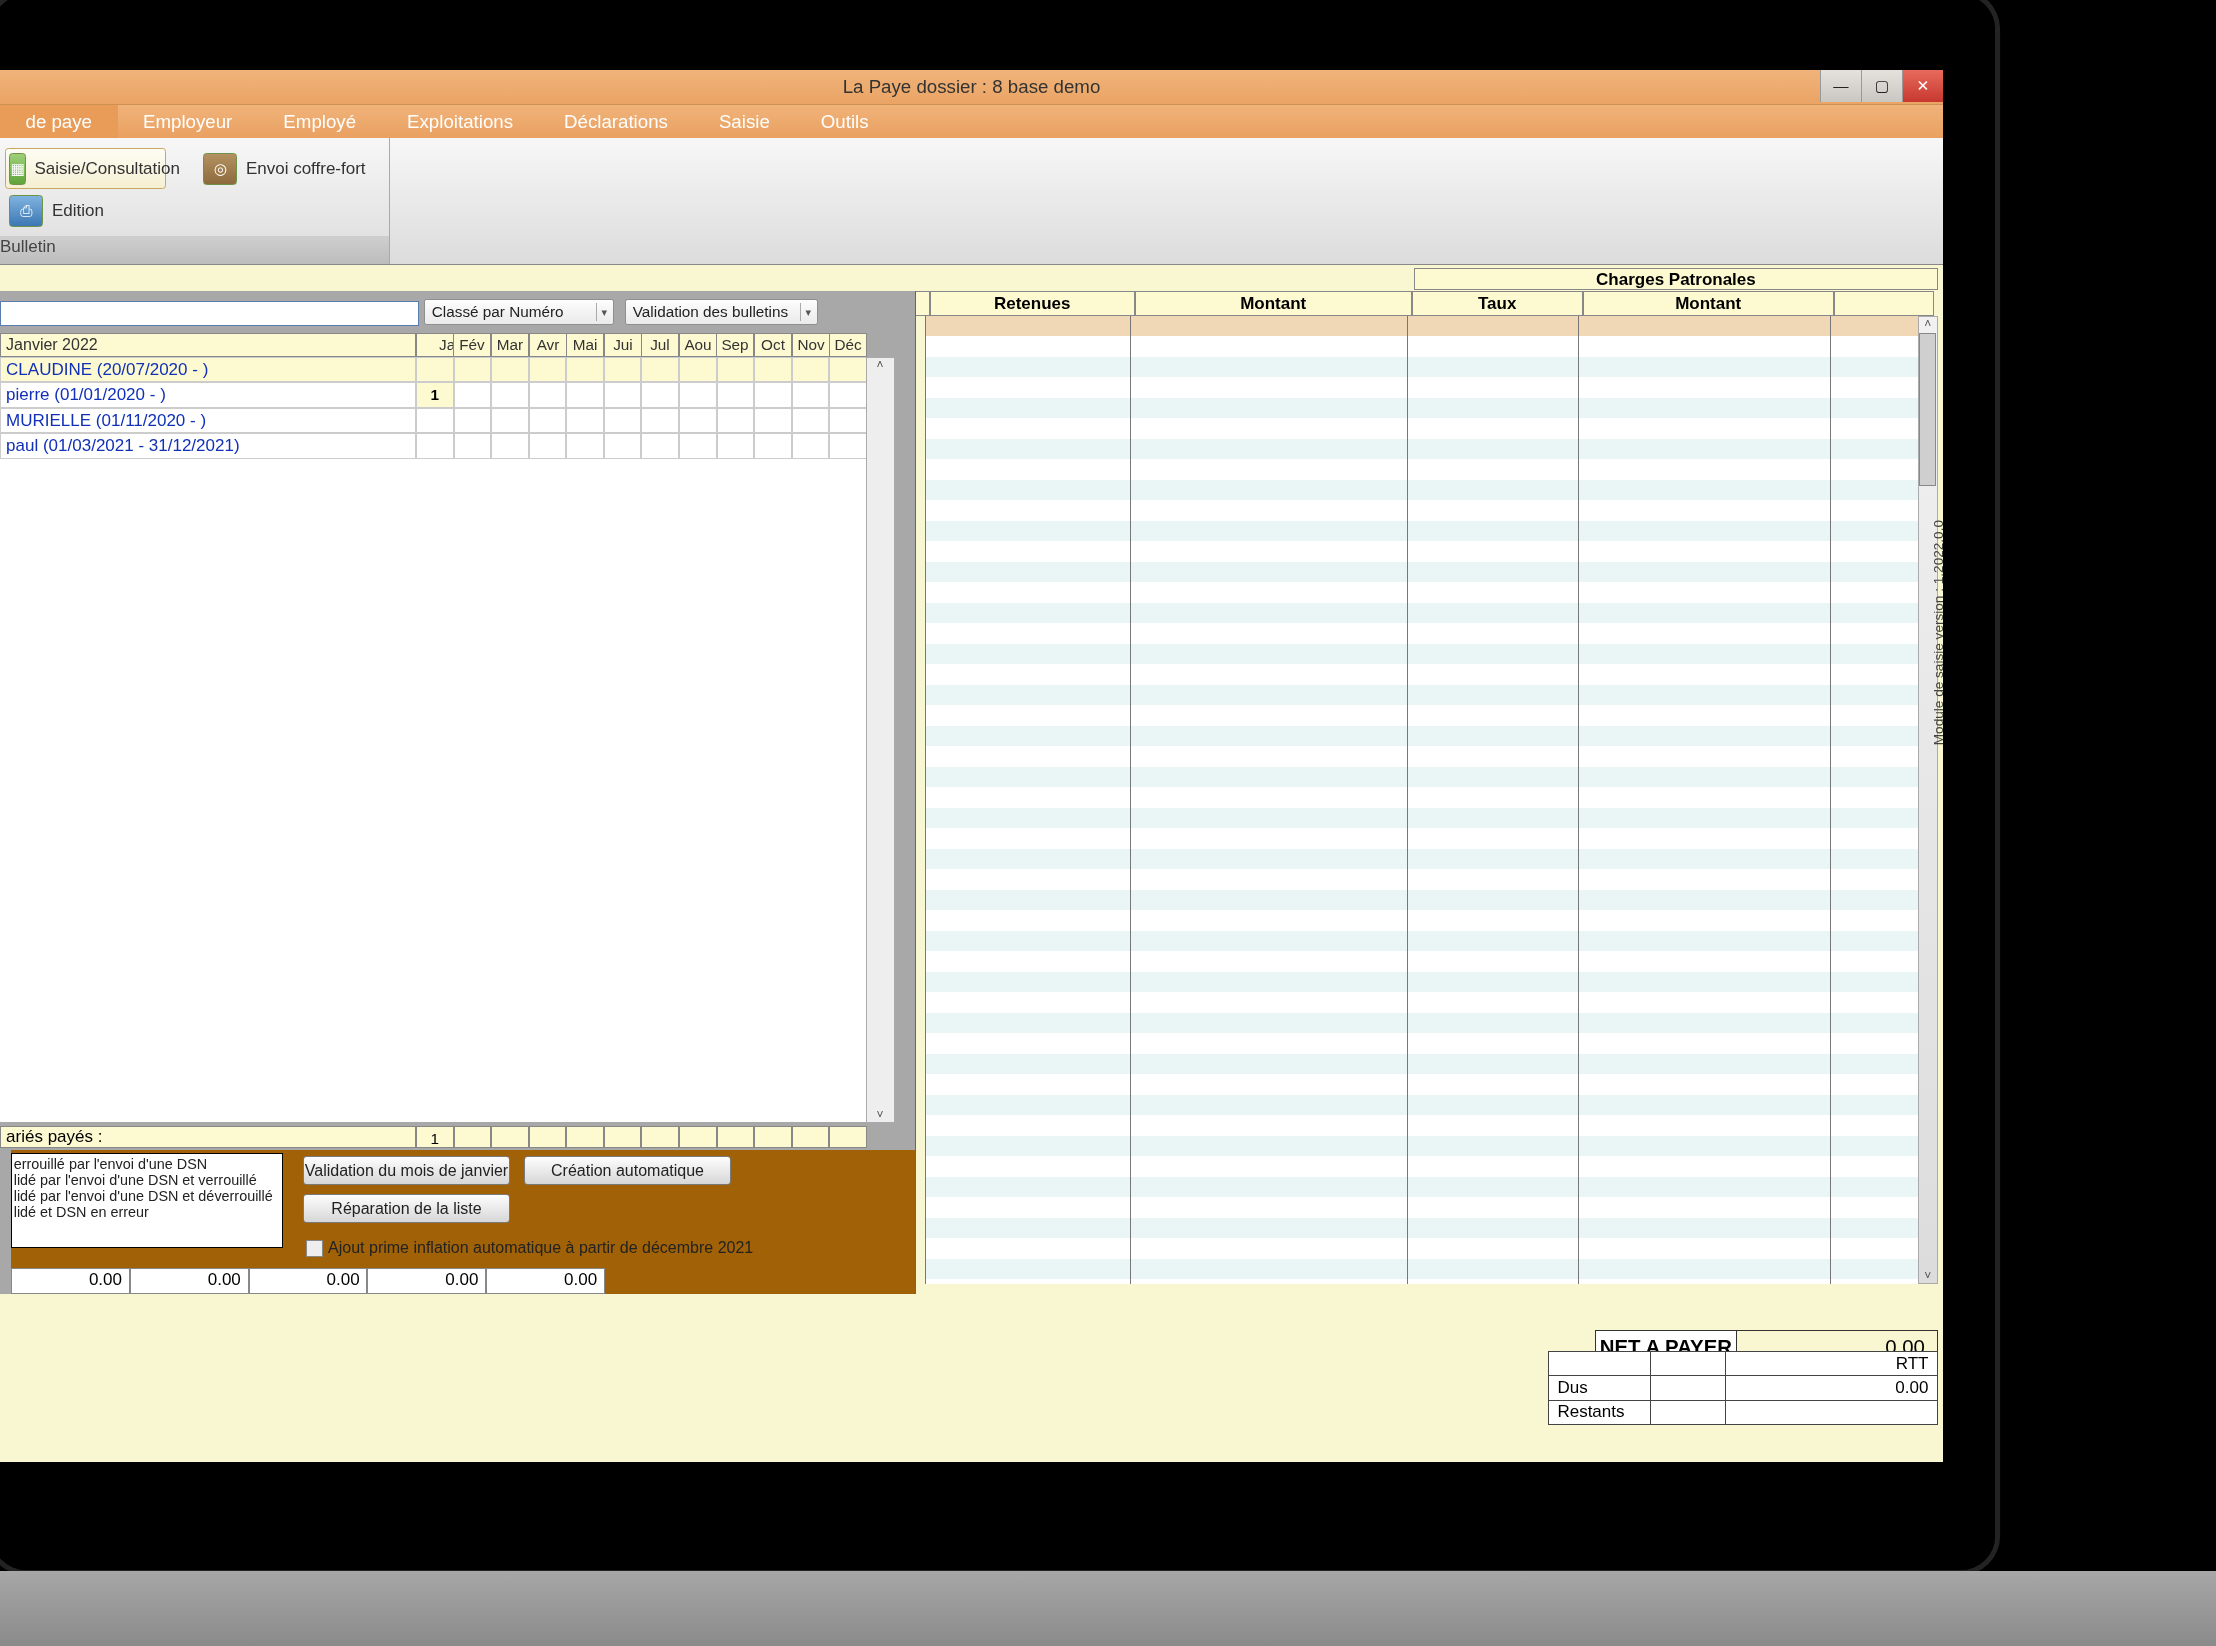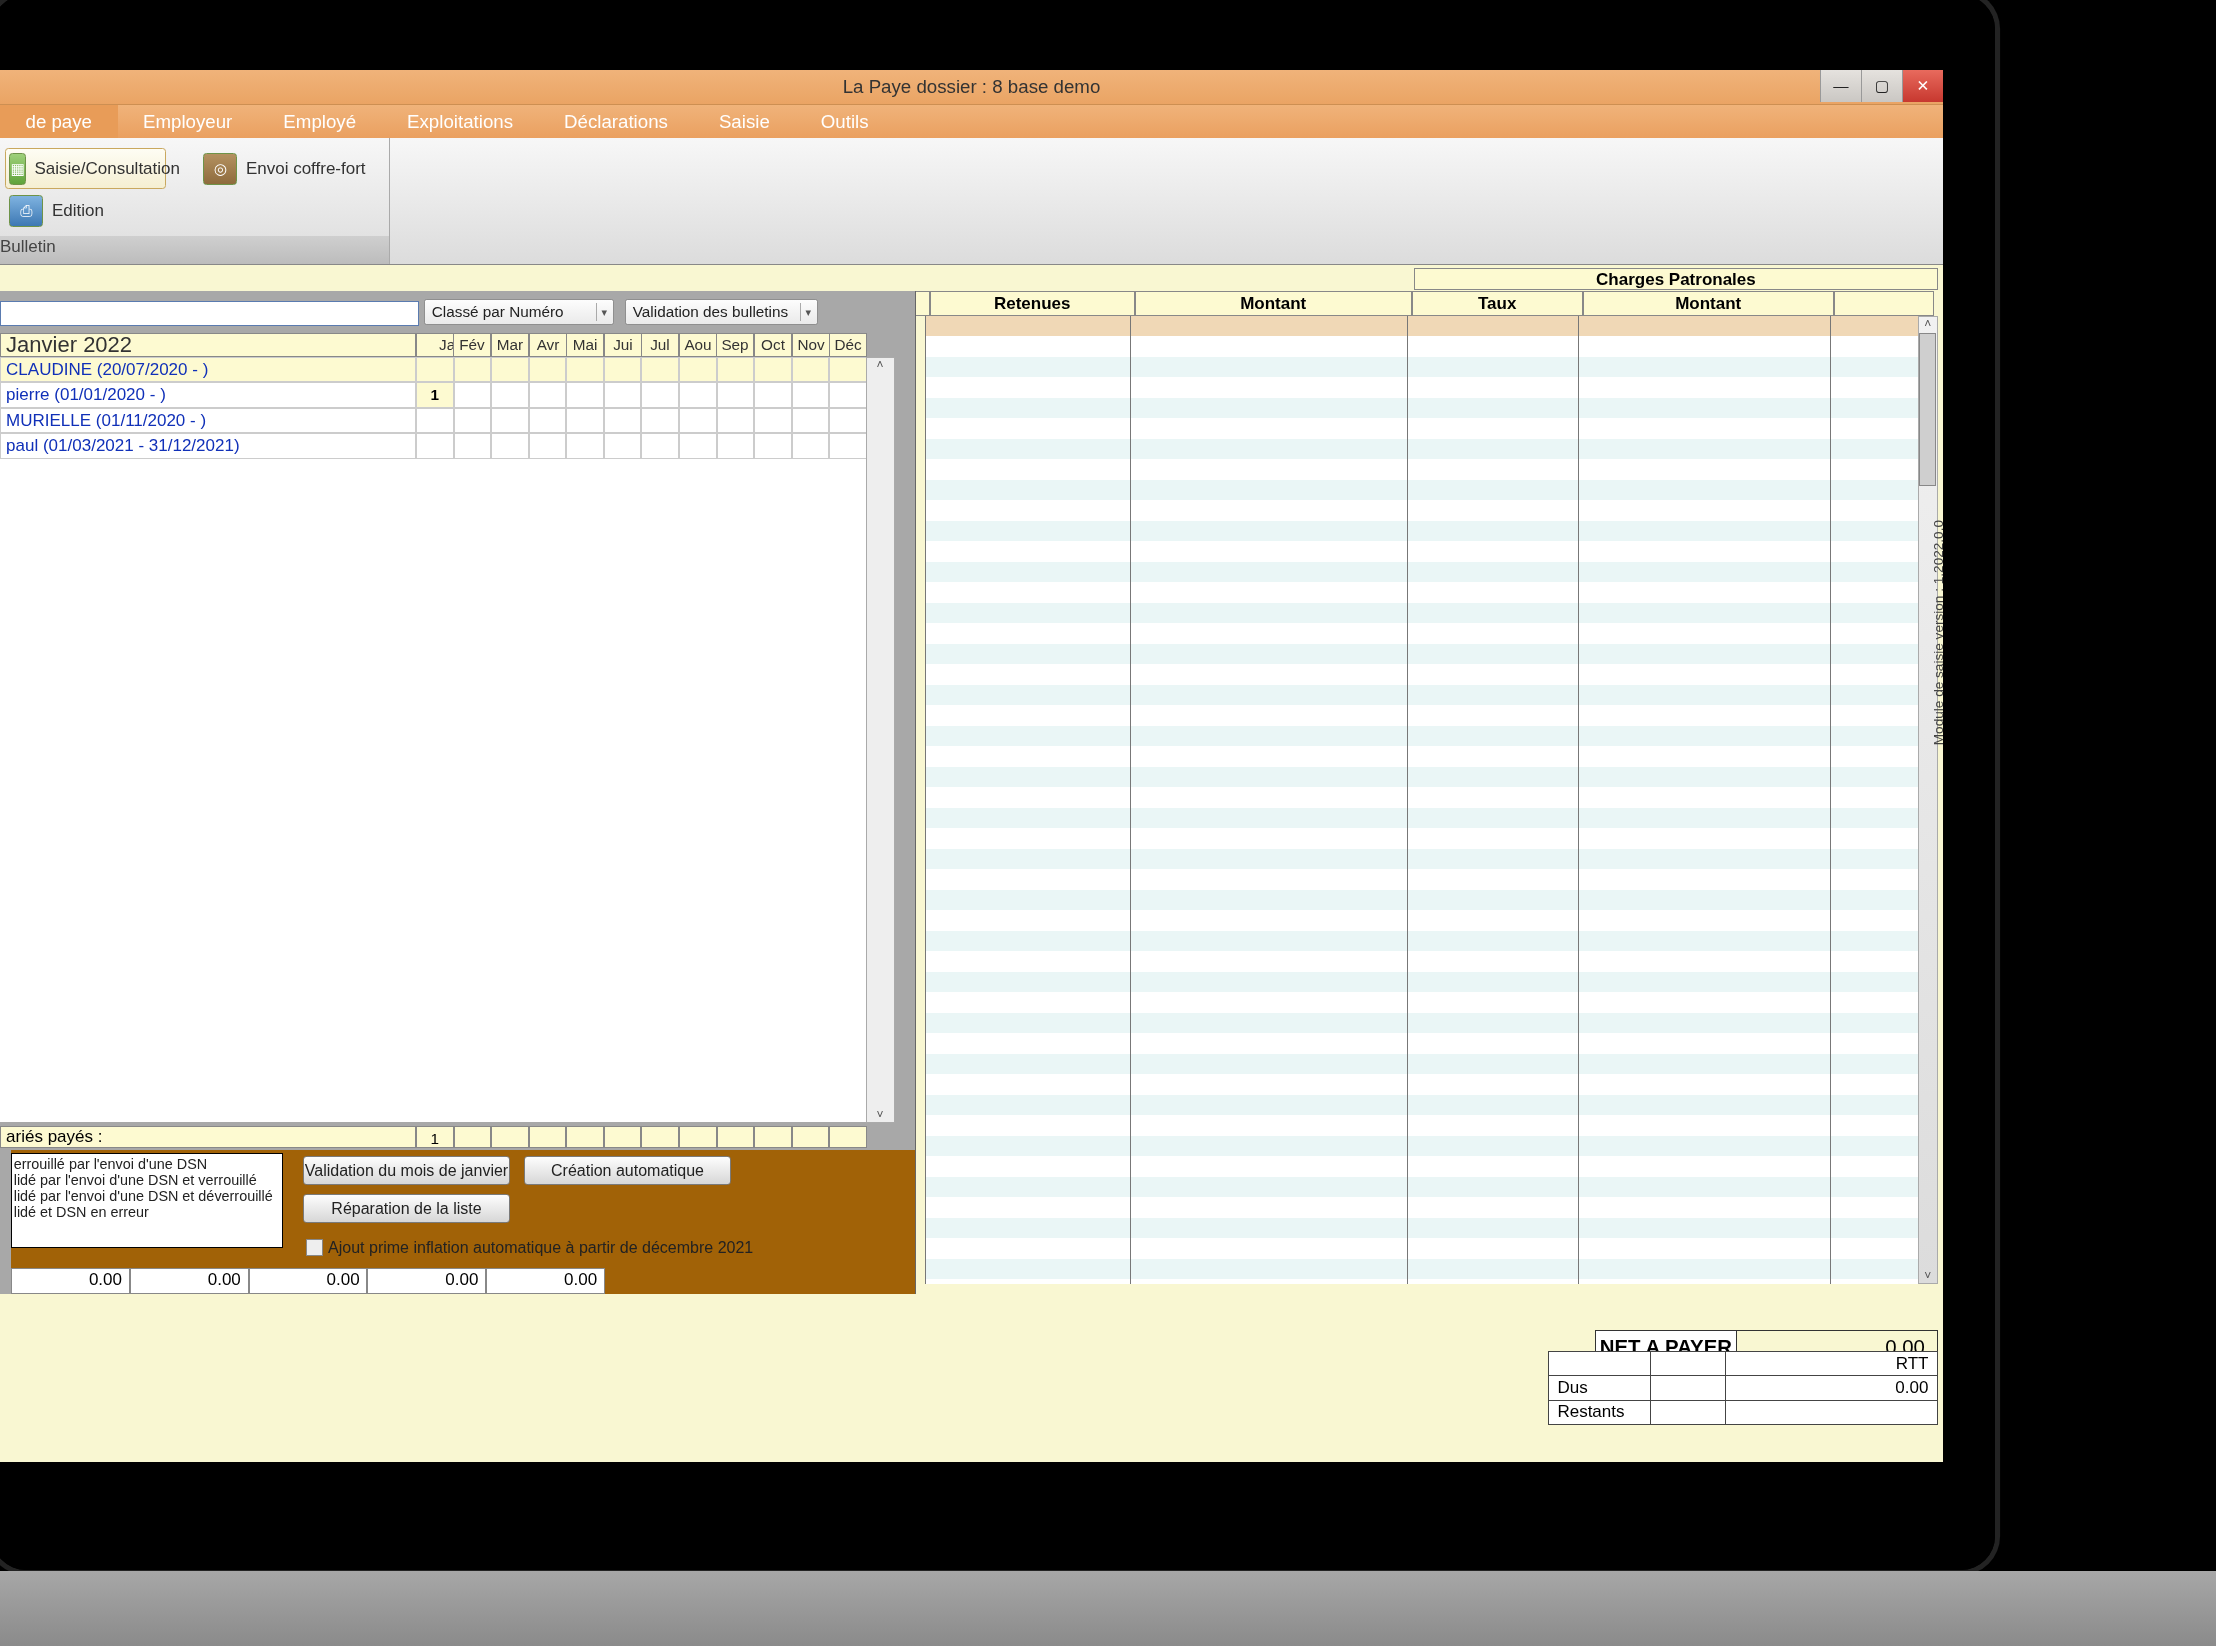--- a/index.html
+++ b/index.html
@@ -161,21 +161,21 @@
     position: absolute; right: 1.7px; top: 2.5px; width: 15.3px; height: 18.7px;
     border-left: 0.8px solid #aaa;
     display: flex; align-items: center; justify-content: center;
     font-size: 11px; color: #555;
   }
   .emp-select.s1 { left: 424px; width: 190px; }
   .emp-select.s2 { left: 625px; width: 193px; }
   .emp-period {
     position: absolute; left: 0; top: 42px; width: 416px; height: 24px;
     background: #fdfad1; border: 0.8px solid #888; line-height: 22px; padding-left: 5.1px;
-    font-size: 22px; color: #333;
+    font-size: 16px; color: #333;
   }
   .month-head {
     position: absolute; top: 42px; height: 24px;
     border: 0.8px solid #888; background: #fdfad1;
     text-align: center; line-height: 22px;
     font-size: 15.3px; color: #333;
   }
   .emp-list {
     position: absolute; left: 0; top: 66px; width: 867px; height: 765px;
     background: #fff;
@@ -220,21 +220,21 @@
   .btn3d {
     position: absolute;
     background: linear-gradient(#fdfdfd,#d7d7d7);
     border: 0.8px solid #7a7a7a; border-radius: 3.4px;
     font-size: 16px; color: #222; text-align: center;
     cursor: pointer;
   }
   .chk-prime {
     position: absolute; left: 295px; top: 89px;
     font-size: 16px; color: #222;
-    display: flex; align-items: center; gap: 5.1px;
+    display: flex; align-items: flex-end; gap: 5.1px;
   }
   .chk-prime .cb { width: 17px; height: 17px; background: #eee; border: 0.8px solid #888; }
   .num-row {
     position: absolute; left: 0; bottom: 0; width: 594px; height: 25.5px;
     display: flex;
   }
   .num-row div {
     border: 0.8px solid #888; background: #fff;
     flex: 1; text-align: right; padding-right: 6.8px;
     line-height: 22px; font-size: 17px;

